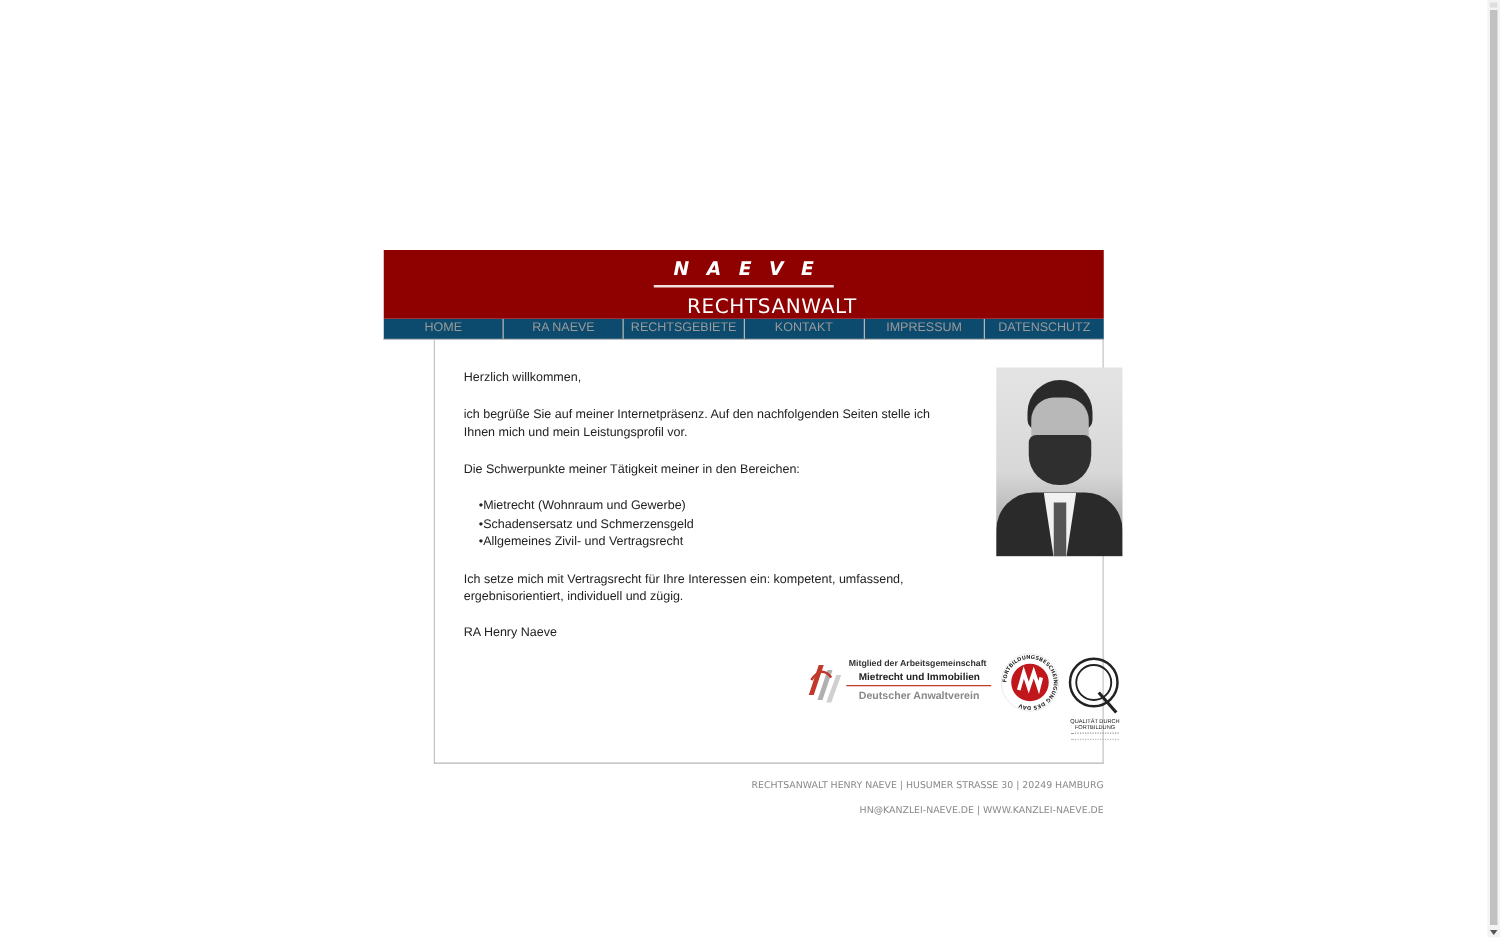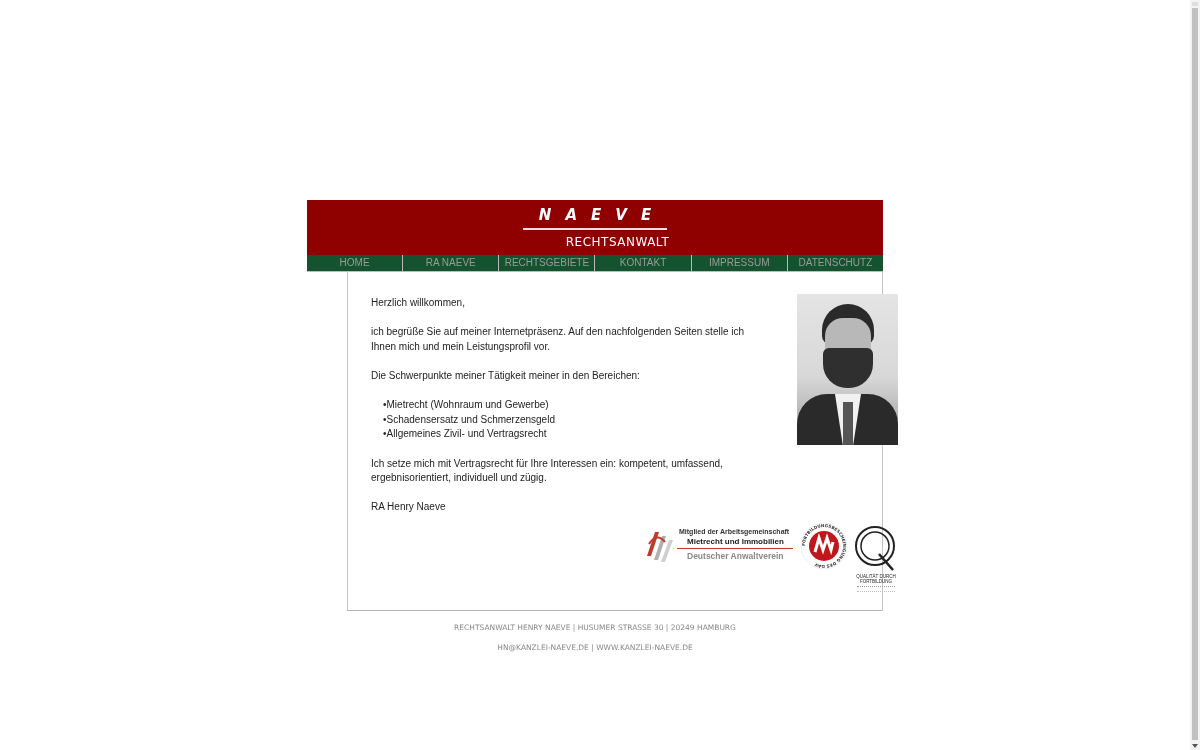--- a/index.html
+++ b/index.html
@@ -13,23 +13,23 @@
   }
   .brand-name {
     position:absolute; left:0; right:0; top:6px; font-family:"DejaVu Sans", sans-serif;
     font-size:15px; font-weight:bold; letter-spacing:14px; padding-left:14px;font-style:italic;
   }
   .brand-line {
     position:absolute; left:216px; width:144px; top:28px; height:2px; background:#f1dede;
   }
   .brand-sub {
     position:absolute; left:0; right:0; top:35px; font-family:"DejaVu Sans", sans-serif;
-    font-size:12px; letter-spacing:0.5px;margin-left:45px;
+    font-size:16px; letter-spacing:0.5px;margin-left:45px;
   }
-  .nav { display:flex; height:16px; background:#14532d; border-bottom:1px solid #bdbdbd;justify-content:flex-end; }
+  .nav { display:flex; height:16px; background:#0c4a6e; border-bottom:1px solid #bdbdbd; }
   .nav-item {
     flex:1; text-align:center; font-size:10px; line-height:16px; color:#9a9a9a;
     border-right:1px solid #b8b8b8; cursor:pointer;
   }
   .nav-item:last-child { border-right:none; }
   .content {
     height:338px; border-left:1px solid #c4c4c4; border-right:1px solid #c4c4c4;
     border-bottom:1px solid #b5b5b5; position:relative; background:#fff;margin-left:40px;
   }
   .text { position:absolute; left:23px; top:24px; width:390px; font-size:10px; line-height:14.6px; color:#222; }
@@ -49,21 +49,21 @@
   .logo-dav { position:absolute; left:297px; top:252px; width:150px; height:42px; }
   .dav-mark { position:absolute; left:0; top:2px; width:30px; height:38px; }
   .dav-t1 { position:absolute; left:34px; top:4px; font-size:7px; font-weight:bold; color:#333; white-space:nowrap; }
   .dav-t2 { position:absolute; left:42px; top:13px; font-size:8px; font-weight:bold; color:#222; white-space:nowrap; }
   .dav-line { position:absolute; left:32px; top:24px; width:116px; height:1px; background:#c0392b; }
   .dav-t3 { position:absolute; left:42px; top:27px; font-size:8.5px; font-weight:bold; color:#888; white-space:nowrap; }
   .logo-fb { position:absolute; left:452px; top:250px; width:48px; height:48px; }
   .logo-q { position:absolute; left:505px; top:252px; width:46px; height:70px; }
   .q-t1 { position:absolute; left:0; right:0; top:50px; text-align:center; font-size:4.5px; color:#222; line-height:5px; }
   .q-t3 { position:absolute; left:4px; right:4px; top:62px; height:4px; border-top:1px dotted #999; border-bottom:1px dotted #bbb; }
-  .footer { position:absolute; left:307px; top:620px; width:576px; text-align:center; font-family:"DejaVu Sans", sans-serif; font-size:7.5px; color:#888; }
+  .footer { position:absolute; left:307px; top:620px; width:576px; text-align:right; font-family:"DejaVu Sans", sans-serif; font-size:7.5px; color:#888; }
   .footer div { height:19.5px; line-height:15px; }
   .scrollbar { position:absolute; right:0; top:0; width:10px; height:750px; background:#f3f3f3; }
   .scroll-up { position:absolute; left:2px; top:2px; width:6px; height:4px; background:#dedede; }
   .scroll-thumb { position:absolute; left:2px; top:8px; width:6px; height:732px; background:#c1c1c1; }
   .scroll-down { position:absolute; left:2px; bottom:2px; width:0; height:0; border-left:3px solid transparent; border-right:3px solid transparent; border-top:4px solid #555; }
 </style>
 </head>
 <body>
 
 <div class="page">

